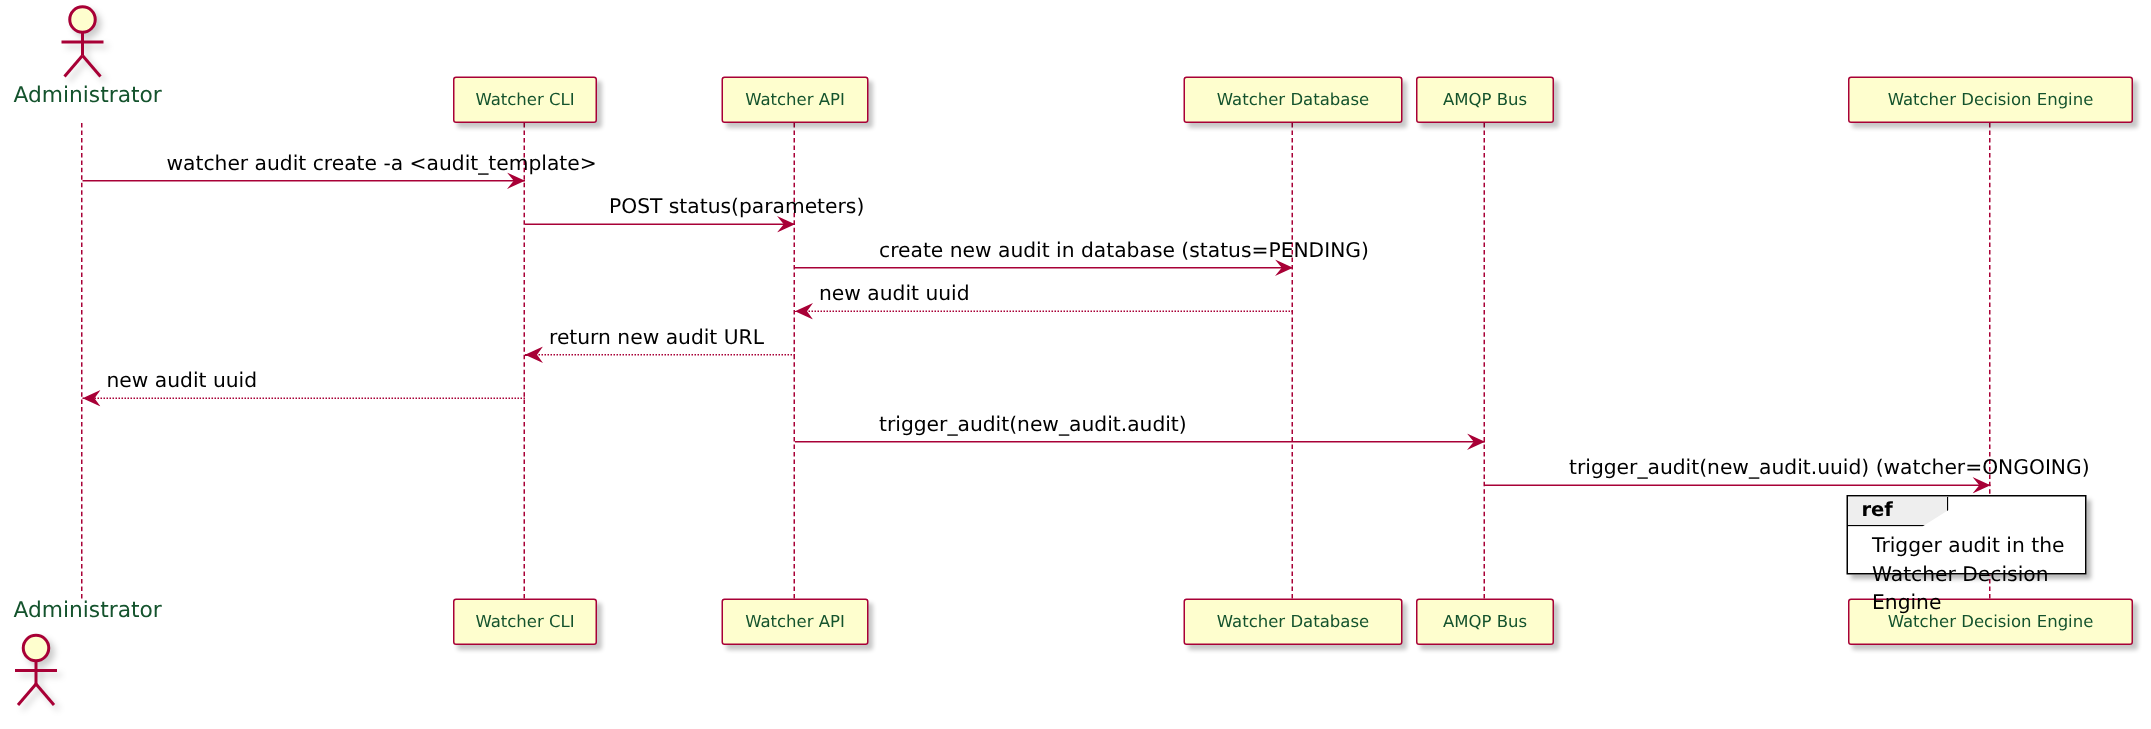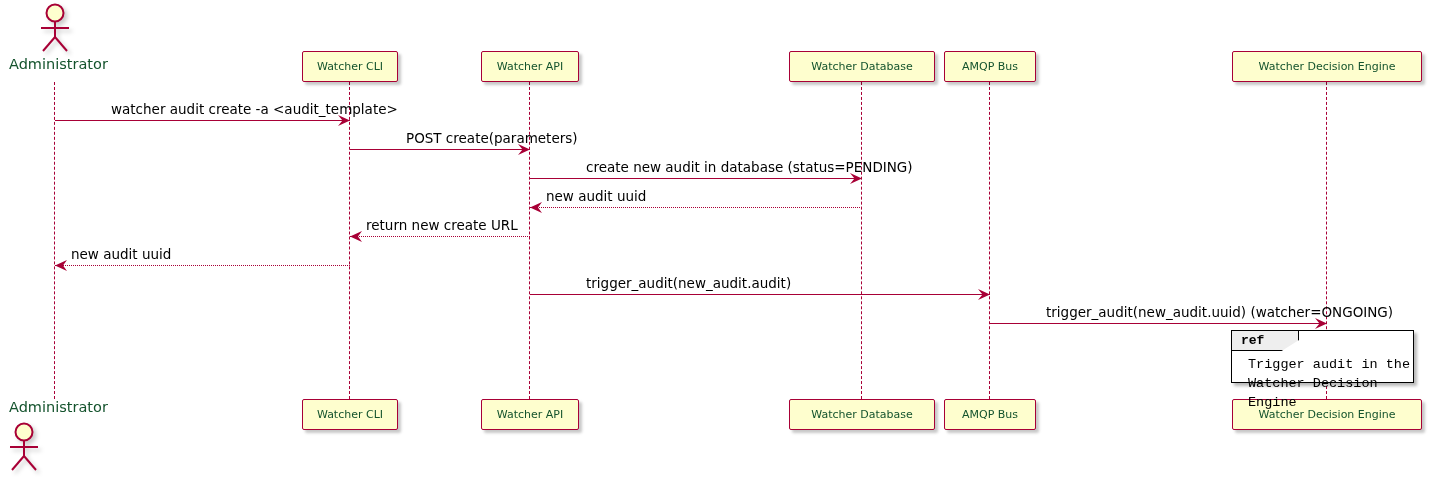--- a/index.html
+++ b/index.html
@@ -173,21 +173,21 @@
       </span>
       <div class="label">watcher audit create -a &lt;audit_template&gt;</div>
     </div>
     <div class="msg solid to-right" style="left: 350px; top: 149px; width: 180px;">
       <div class="line"></div>
       <span class="arrowhead" style="right: 0px;">
         <svg width="12" height="11" viewBox="0 0 12 11">
           <path d="M0,0 L12,5.5 L0,11 L4.5,5.5 Z" fill="#A80036"></path>
         </svg>
       </span>
-      <div class="label">POST create(parameters)</div>
+      <div class="label">POST status(parameters)</div>
     </div>
     <div class="msg solid to-right" style="left: 530px; top: 178px; width: 332px;">
       <div class="line"></div>
       <span class="arrowhead" style="right: 0px;">
         <svg width="12" height="11" viewBox="0 0 12 11">
           <path d="M0,0 L12,5.5 L0,11 L4.5,5.5 Z" fill="#A80036"></path>
         </svg>
       </span>
       <div class="label">create new audit in database (status=PENDING)</div>
     </div>
@@ -200,21 +200,21 @@
       </span>
       <div class="label">new audit uuid</div>
     </div>
     <div class="msg dotted to-left" style="left: 350px; top: 236px; width: 180px;">
       <div class="line"></div>
       <span class="arrowhead" style="left: 0px;">
         <svg width="12" height="11" viewBox="0 0 12 11">
           <path d="M12,0 L0,5.5 L12,11 L8,5.5 Z" fill="#A80036"></path>
         </svg>
       </span>
-      <div class="label">return new create URL</div>
+      <div class="label">return new audit URL</div>
     </div>
     <div class="msg dotted to-left" style="left: 55px; top: 265px; width: 295px;">
       <div class="line"></div>
       <span class="arrowhead" style="left: 0px;">
         <svg width="12" height="11" viewBox="0 0 12 11">
           <path d="M12,0 L0,5.5 L12,11 L8,5.5 Z" fill="#A80036"></path>
         </svg>
       </span>
       <div class="label">new audit uuid</div>
     </div>
@@ -229,19 +229,19 @@
     </div>
     <div class="msg solid to-right" style="left: 990px; top: 323px; width: 337px;">
       <div class="line"></div>
       <span class="arrowhead" style="right: 0px;">
         <svg width="12" height="11" viewBox="0 0 12 11">
           <path d="M0,0 L12,5.5 L0,11 L4.5,5.5 Z" fill="#A80036"></path>
         </svg>
       </span>
       <div class="label">trigger_audit(new_audit.uuid) (watcher=ONGOING)</div>
     </div>
-    <div class="ref-box" style="left: 1231px; top: 330px; width: 183px; height: 53px; font-family: Liberation Mono, monospace;">
+    <div class="ref-box" style="left: 1231px; top: 330px; width: 160px; height: 53px;">
       <div class="ref-tab"></div>
       <div class="ref-tab-label">ref</div>
       <div class="ref-body">Trigger audit in the
 Watcher Decision Engine</div>
     </div>
   </div>
 
 </body></html>

